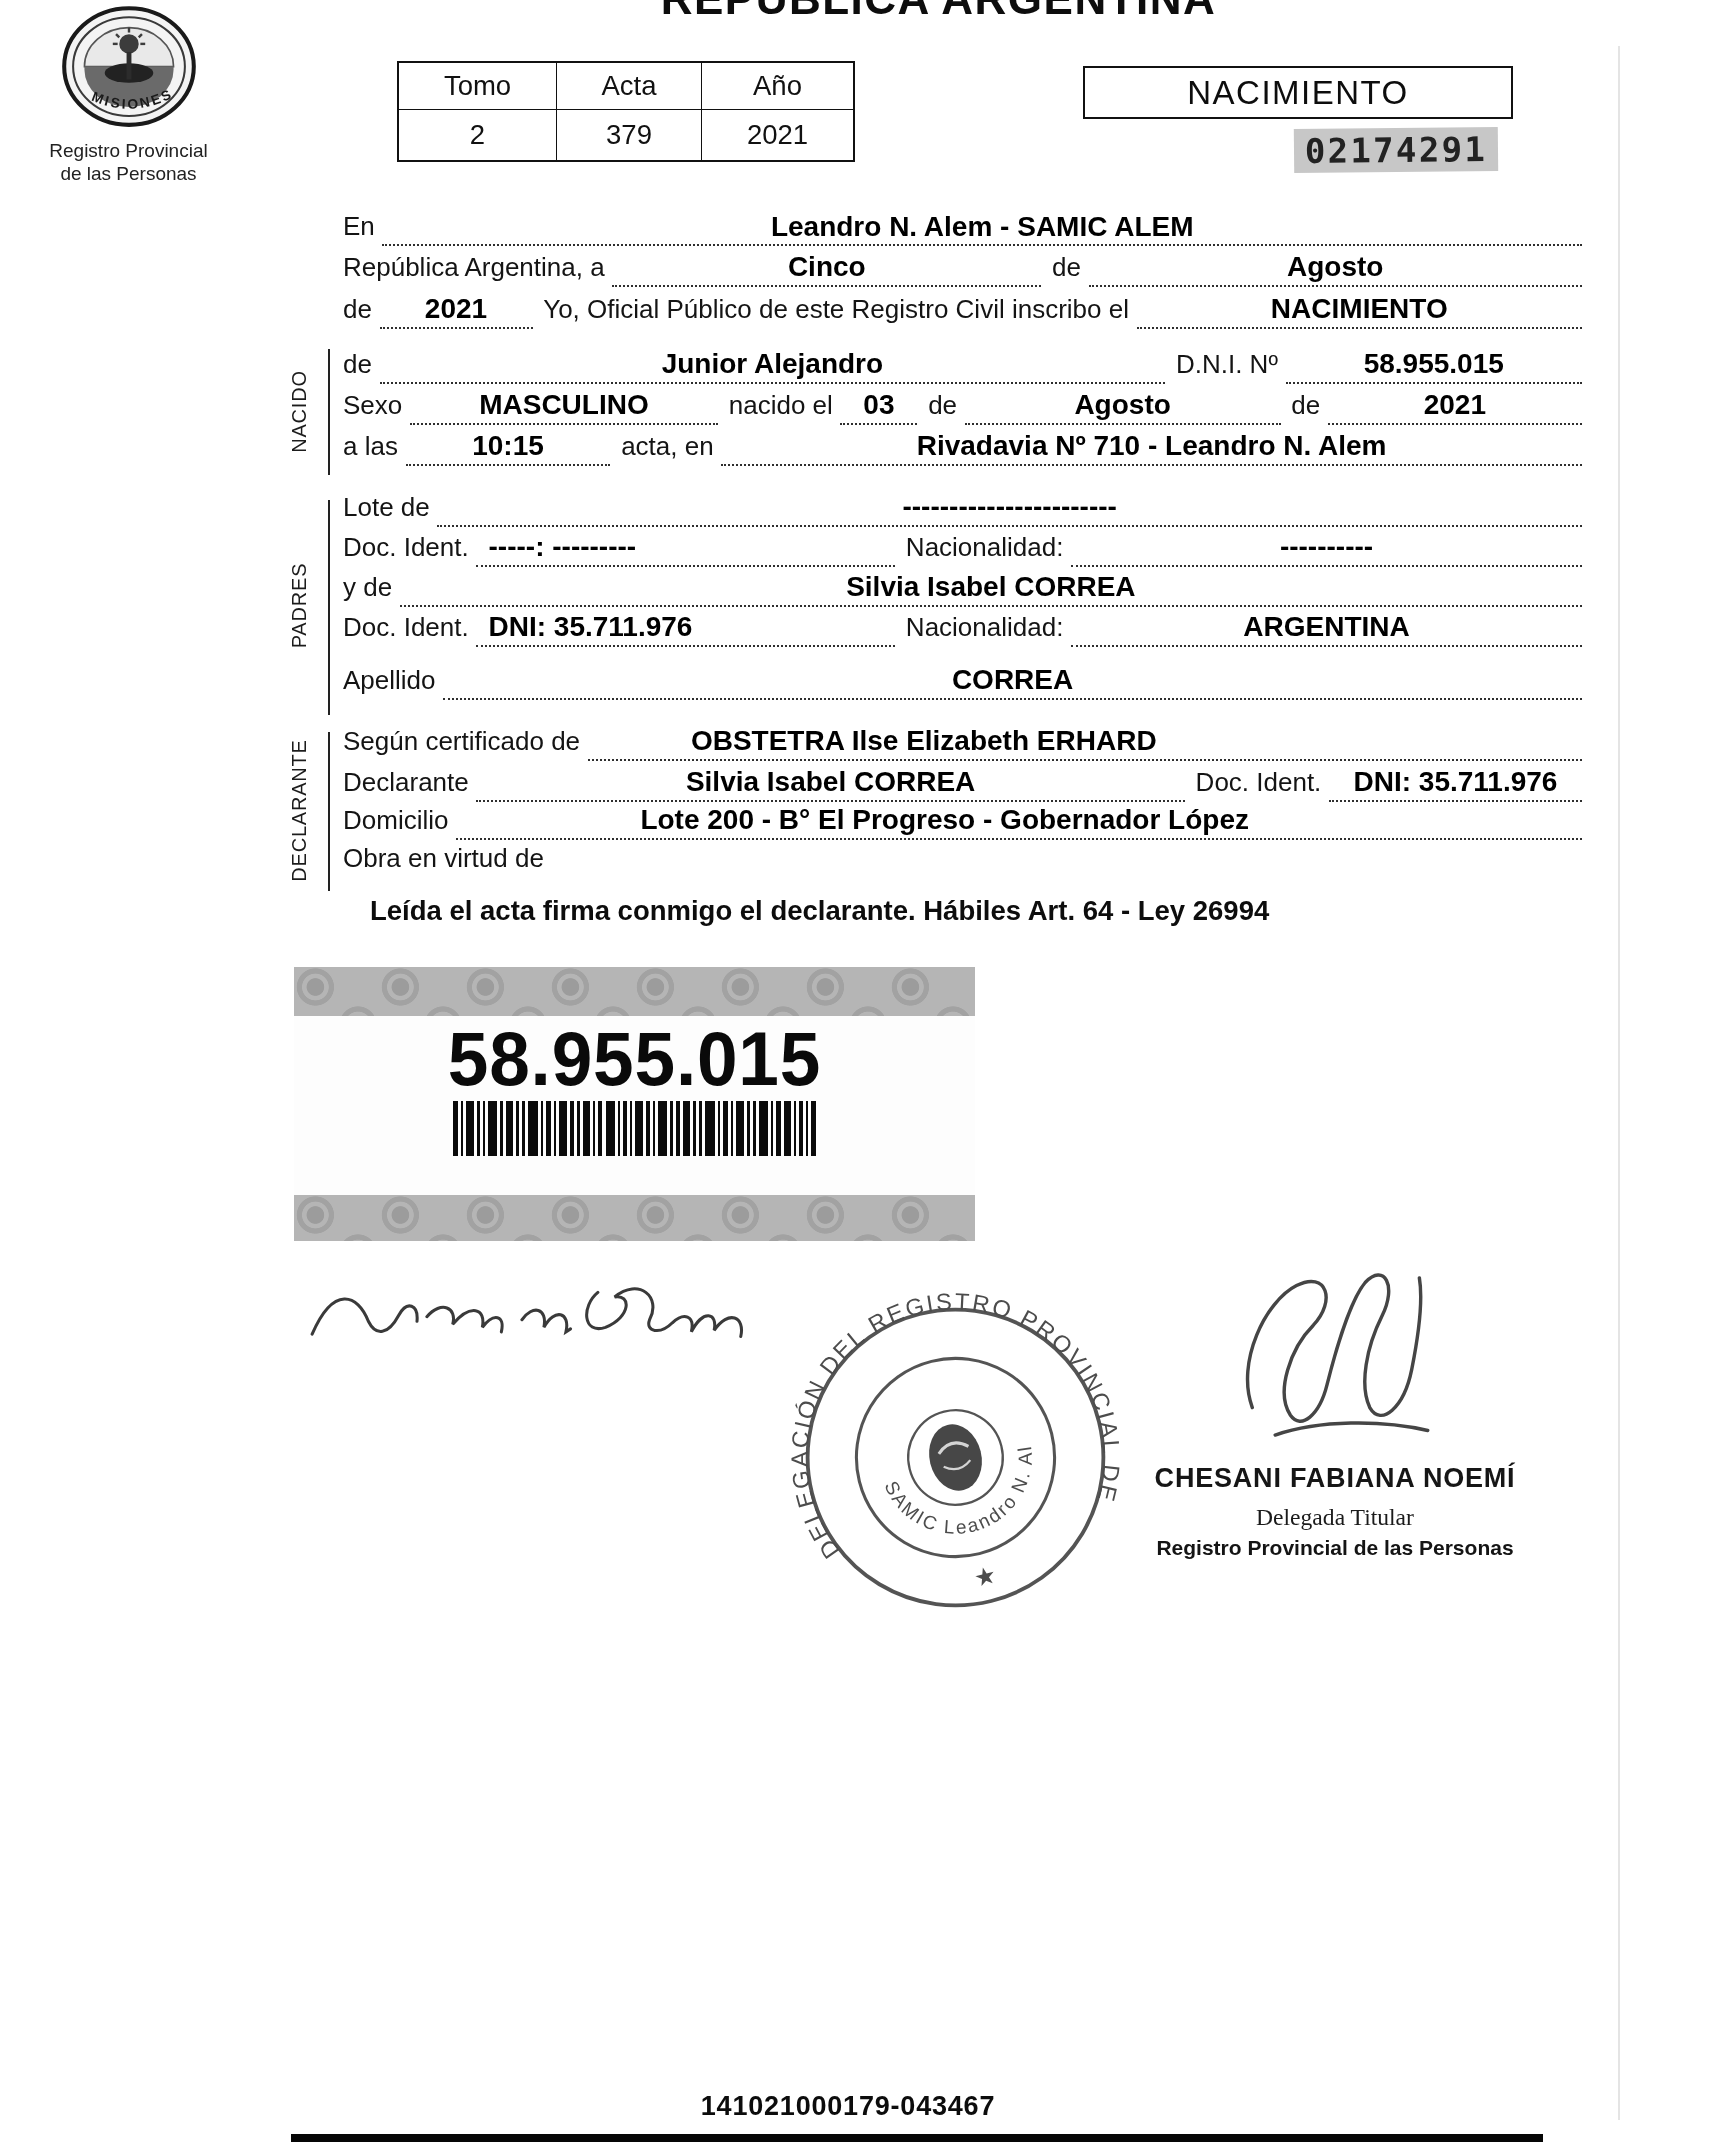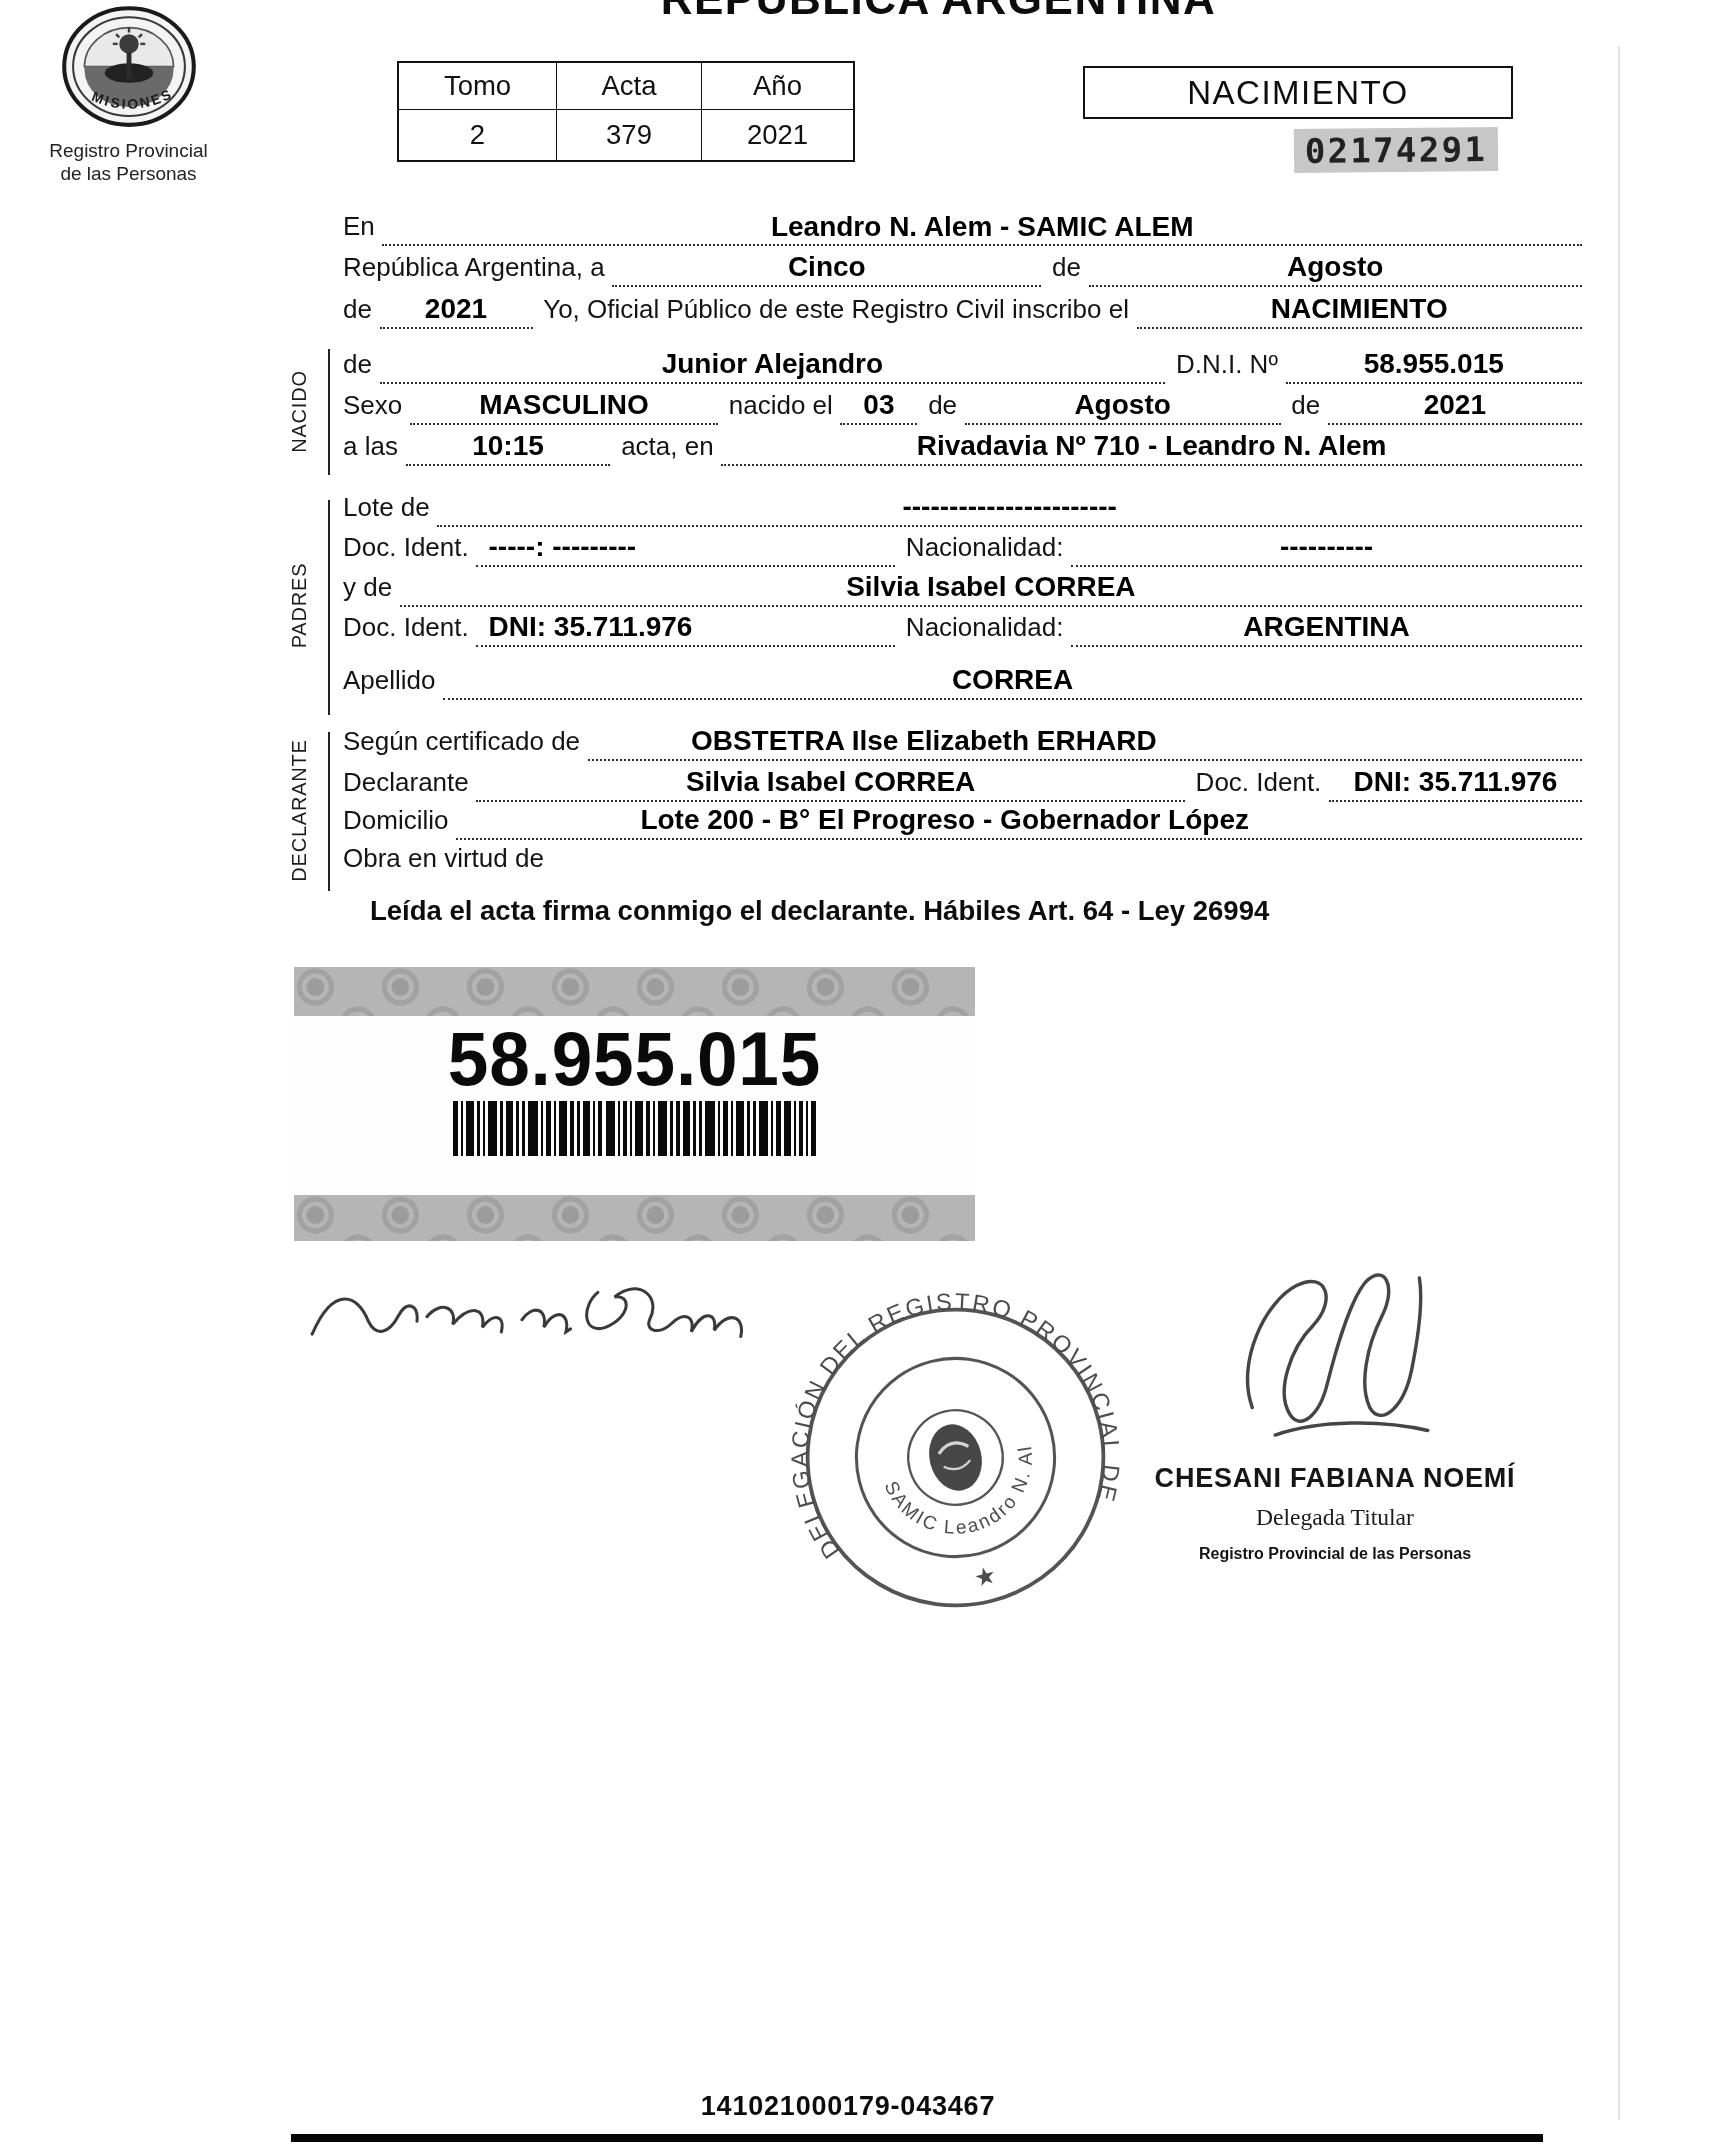--- a/index.html
+++ b/index.html
@@ -83,21 +83,21 @@
   .barcode { margin-top:3.1px; }
 
   
   .sig-left { position:absolute; left:302px; top:1262px; }
   .stamp { position:absolute; left:786px; top:1286px; opacity:0.88; }
   .sig-right { position:absolute; left:1205px; top:1255px; }
 
   .official-block { position:absolute; left:1106px; top:1463px; width:458px; text-align:center; }
   .official-name { font-size:27px; font-weight:bold; letter-spacing:0.8px; color:#161616; }
   .official-title { font-family:"Liberation Serif", serif; font-size:23.6px; color:#1b1b1b; margin-top:10px; }
-  .official-org { font-size:16px; font-weight:bold; color:#141414; margin-top:14px; }
+  .official-org { font-size:21px; font-weight:bold; color:#141414; margin-top:5px; }
 
   
   .footer-code { position:absolute; left:0; right:38px; top:2091px; text-align:center; font-size:27px; font-weight:bold; letter-spacing:0.8px; color:#0c0c0c; }
   .bottom-bar { position:absolute; left:291px; top:2134px; width:1252px; height:7.6px; background:#060606; }
   .fold-line { position:absolute; left:1618px; top:46px; width:1.5px; height:2074px; background:#e4e4e4; }
 </style>
 </head>
 <body>
 
 <div class="page">

